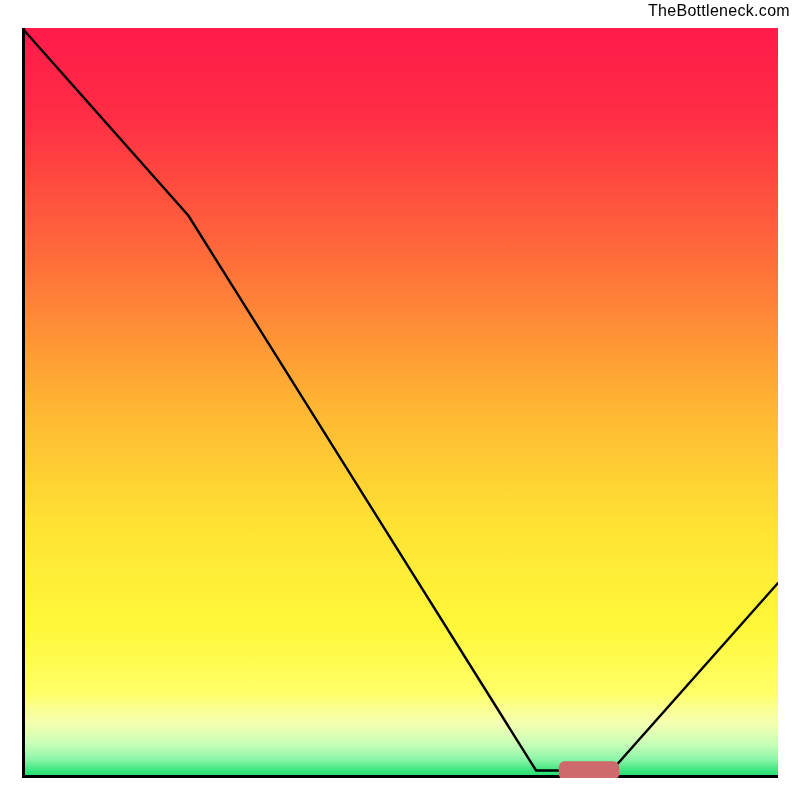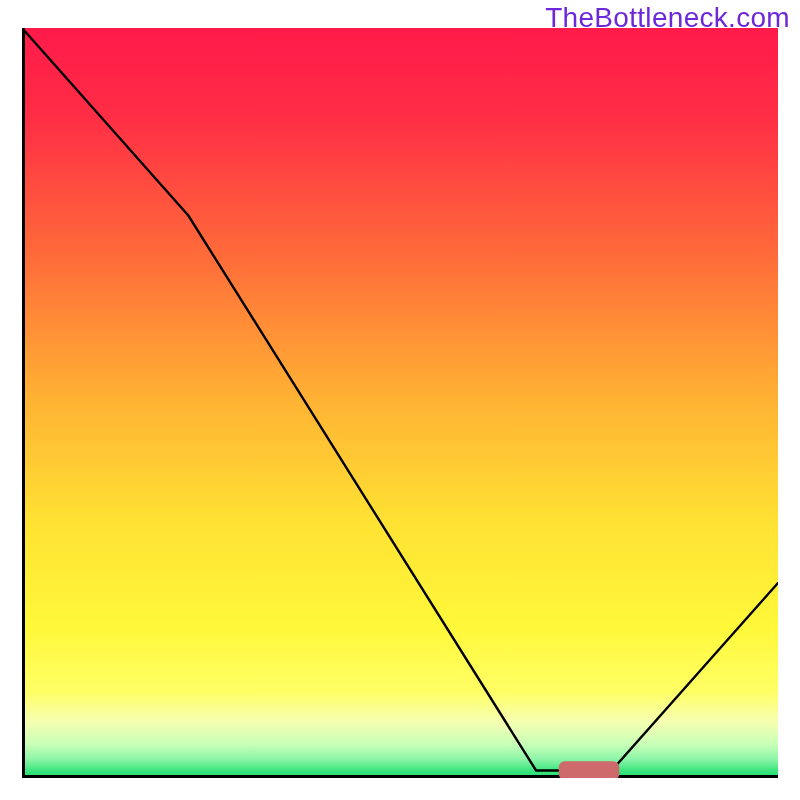--- a/index.html
+++ b/index.html
@@ -12,22 +12,22 @@
   }
   .frame {
     position: relative;
     width: 800px;
     height: 800px;
   }
   .watermark {
     position: absolute;
     top: 2px;
     right: 10px;
-    color: #6d28d9;
-    font-size: 28px;
+    color: #000000;
+    font-size: 16px;
     font-weight: 500;
     letter-spacing: 0.3px;
   }
   .plot-area {
     position: absolute;
     left: 22px;
     top: 28px;
     width: 756px;
     height: 750px;
     box-sizing: border-box;

